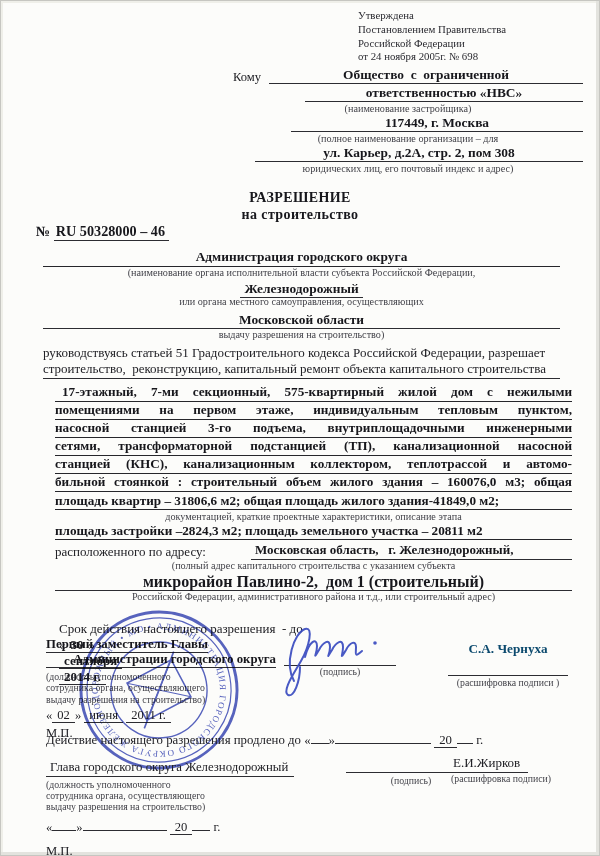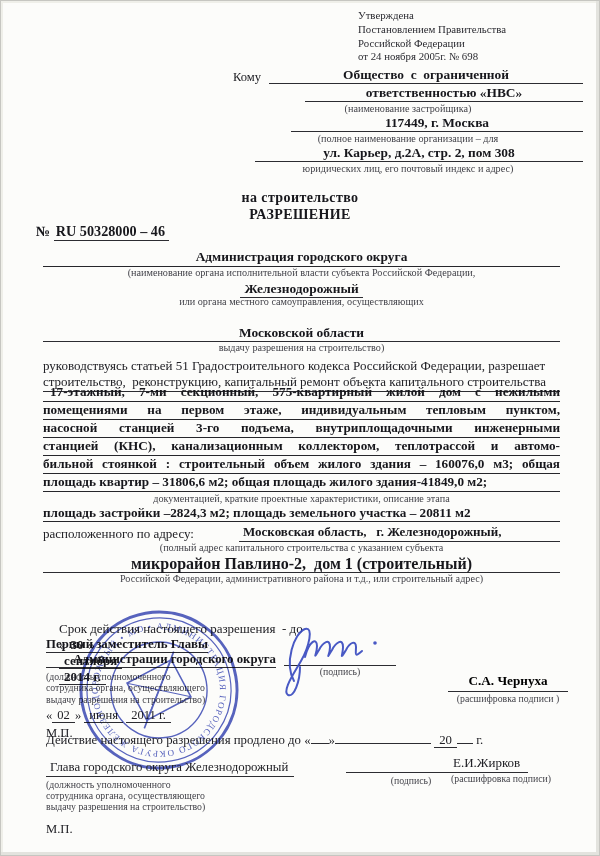--- a/index.html
+++ b/index.html
@@ -31,25 +31,25 @@
   #addressee .in2{margin-left:58px;}
   #addressee .in3{margin-left:22px;}
 
   #title{top:189px; left:0; width:100%; font-size:14px; line-height:16.5px; letter-spacing:.4px;}
   #number{top:222px; left:35px; font-size:14.2px;}
   #number .u{padding:0 4px 1px 2px;}
 
   #issuer{top:248px; left:42px; width:517px;}
   #issuer .org{font-size:13.4px; line-height:15px; padding-bottom:2px; border-bottom:1.6px solid #26262b;}
   #issuer .city{margin-top:2px; font-size:13.4px; line-height:15px;}
-  #issuer .region{margin-top:17px; font-size:13.4px; line-height:15px; padding-bottom:1px; border-bottom:1.5px solid #2c2c31;}
+  #issuer .region{margin-top:4px; font-size:13.4px; line-height:15px; padding-bottom:1px; border-bottom:1.5px solid #2c2c31;}
   #issuer .law{margin-top:4px; font-size:13px; line-height:16px;}
   #issuer .permit{font-size:13px; line-height:16px; padding-bottom:1px; border-bottom:1.4px solid #2c2c31;}
 
-  #mid{top:383px; left:42px; width:517px;}
+  #mid{top:383px; left:54px; width:517px;}
   .oline{
     font-weight:bold; color:#17171c; font-size:13.2px; line-height:15.6px;
     padding-bottom:1px; border-bottom:1.6px solid #26262b; margin-bottom:.5px;
     text-align:justify; text-align-last:justify;
   }
   .oline:first-child{text-indent:7px;}
   .oline.last-line{text-align:left; text-align-last:left;}
   #mid .area{font-weight:bold; color:#17171c; font-size:13.2px; line-height:15.6px; padding-bottom:1px; border-bottom:1.6px solid #26262b;}
   #mid .addr-row{display:flex; align-items:flex-end; font-size:13px; line-height:15.5px; margin-top:2px;gap:40px;}
   #mid .addr-row .lbl{flex:0 0 auto; padding-right:5px;}
@@ -64,21 +64,21 @@
   #sign1 .post{font-weight:bold; color:#17171c; font-size:12.8px; line-height:14.5px;}
   #sign1 .post .u{padding-bottom:1px;text-align:right;}
   #sign1 .caps{margin-top:3px;}
   #sign1 .caps .cap{font-size:9.8px; line-height:11.4px;}
   #sign1 .dateline{margin-top:3px; font-size:12.6px;}
   #sign1 .mp{margin-top:3px; font-size:12.6px;}
   #sign1 .mcol{position:absolute; left:238px; top:6px; width:120px;}
   #sign1 .sigline{border-bottom:1.3px solid #2c2c31; height:22px; width:112px;}
   #sign1 .mcol .cap{text-align:center; width:112px; font-size:9.8px;}
   #sign1 .rcol{position:absolute; left:382px; top:4px; width:160px; text-align:center;}
-  #sign1 .rcol .name{font-weight:bold; color:#000000; font-size:13.2px; border-bottom:1.4px solid #2c2c31; padding-bottom:2px; display:inline-block; min-width:120px;margin-top:32px;}
+  #sign1 .rcol .name{font-weight:bold; color:#0c4a6e; font-size:13.2px; border-bottom:1.4px solid #2c2c31; padding-bottom:18px; display:inline-block; min-width:120px;}
   #sign1 .rcol .cap{font-size:9.8px; margin-top:1px;}
   #sig-svg{position:absolute; left:-12px; top:-26px; width:132px; height:86px; opacity:.92;}
   #stamp{position:absolute; left:30px; top:-30px; width:166px; height:166px; transform:rotate(-10deg); opacity:.85; mix-blend-mode:multiply;}
 
   #extension{top:730px; left:45px; font-size:12.8px;}
 
   #sign2{top:758px; left:45px; width:515px; height:95px;}
   #sign2 .post{font-size:12.8px; display:inline-block; border-bottom:1.4px solid #2c2c31; padding:0 6px 1px 4px;}
   #sign2 .caps{margin-top:2px;}
   #sign2 .caps .cap{font-size:9.8px; line-height:11.2px;}
@@ -110,22 +110,22 @@
     </div>
     <div class="line u b c in1">ответственностью «НВС»</div>
     <div class="cap c">(наименование застройщика)</div>
     <div class="line u b c in2">117449, г. Москва</div>
     <div class="cap c">(полное наименование организации – для</div>
     <div class="line u b c in3">ул. Карьер, д.2А, стр. 2, пом 308</div>
     <div class="cap c">юридических лиц, его почтовый индекс и адрес)</div>
   </div>
 
   <div id="title" class="abs c b">
+    <div>РАЗРЕШЕНИЕ</div>
     <div>на строительство</div>
-    <div>РАЗРЕШЕНИЕ</div>
   </div>
 
   <div id="number" class="abs b">
     <span>№</span>
     <span class="u">RU 50328000 – 46</span>
   </div>
 
   <div id="issuer" class="abs">
     <div class="org b c">Администрация городского округа</div>
     <div class="cap c">(наименование органа исполнительной власти субъекта Российской Федерации,</div>
@@ -135,20 +135,21 @@
     <div class="cap c">выдачу разрешения на строительство)</div>
     <div class="law">руководствуясь статьей 51 Градостроительного кодекса Российской Федерации, разрешает</div>
     <div class="permit keepsp">строительство,  реконструкцию, капитальный ремонт объекта капитального строительства</div>
   </div>
 
   <div id="mid" class="abs">
     <div>
         <div class="oline">17-этажный, 7-ми секционный, 575-квартирный жилой дом с нежилыми</div>
         <div class="oline">помещениями на первом этаже, индивидуальным тепловым пунктом,</div>
         <div class="oline">насосной станцией 3-го подъема, внутриплощадочными инженерными</div>
+        <div class="oline">сетями, трансформаторной подстанцией (ТП), канализационной насосной</div>
         <div class="oline">станцией (КНС), канализационным коллектором, теплотрассой и автомо-</div>
         <div class="oline">бильной стоянкой : строительный объем жилого здания – 160076,0 м3; общая</div>
         <div class="oline last-line">площадь квартир – 31806,6 м2;  общая площадь жилого здания-41849,0 м2;</div>
       </div>
     <div class="cap c">документацией, краткие проектные характеристики, описание этапа</div>
     <div class="area">площадь застройки –2824,3 м2; площадь земельного участка – 20811 м2</div>
     <div class="addr-row">
       <span class="lbl">расположенного по адресу:</span>
       <span class="val keepsp">Московская область,   г. Железнодорожный,</span>
     </div>
@@ -228,20 +229,25 @@
 
   <div id="sign2" class="abs">
     <div>
       <span class="post">Глава городского округа Железнодорожный</span>
     </div>
     <div class="caps">
         <div class="cap">(должность уполномоченного</div>
         <div class="cap">сотрудника органа, осуществляющего</div>
         <div class="cap">выдачу разрешения на строительство)</div>
       </div>
+    <div class="dateline">
+      <span>«</span><span class="bl" style="width:24px"></span><span>»</span><span class="bl" style="width:84px"></span>
+      <span class="du">20</span><span class="bl" style="width:18px"></span>
+      <span>г.</span>
+    </div>
     <div class="mp">М.П.</div>
 
     <div class="mcol">
       <div class="line"></div>
       <div class="cap">(подпись)</div>
     </div>
     <div class="rcol">
       <div><span class="name">Е.И.Жирков</span></div>
       <div class="cap">(расшифровка подписи)</div>
     </div>

